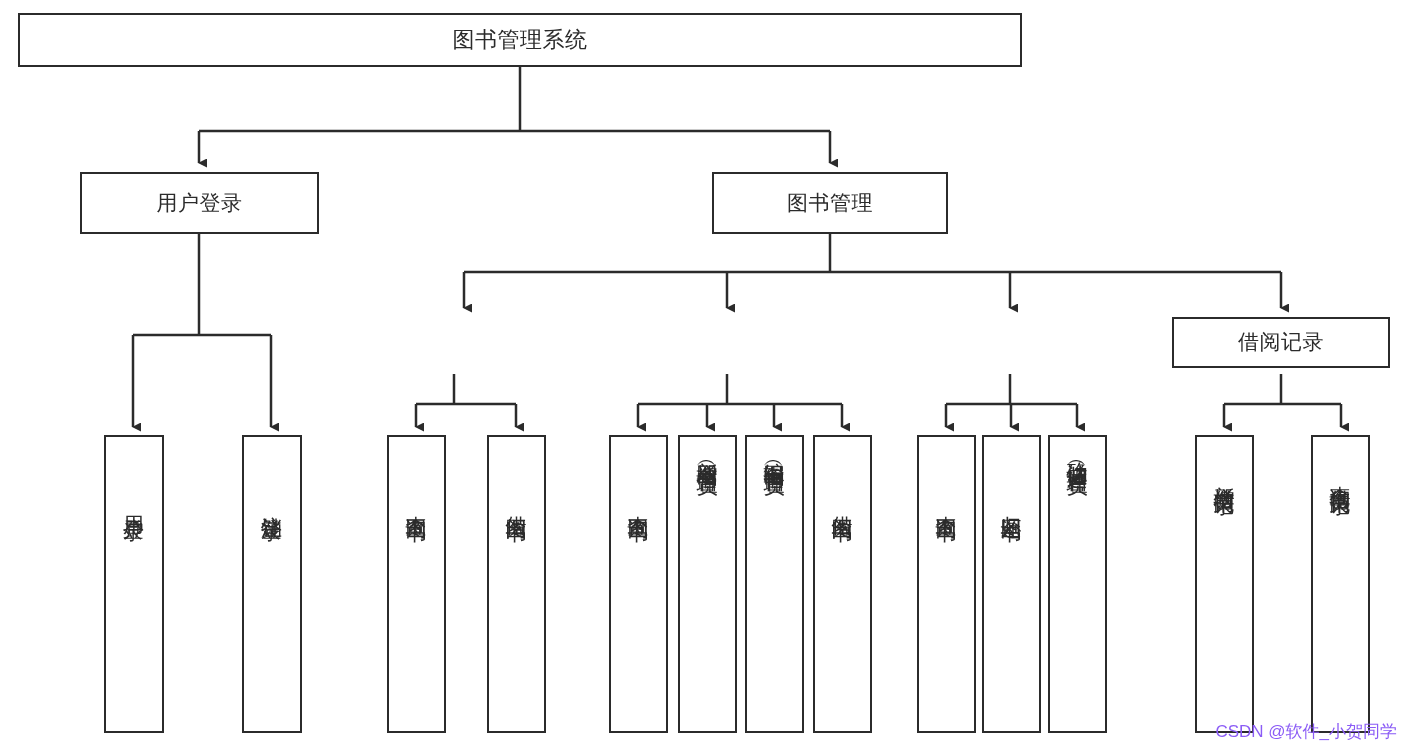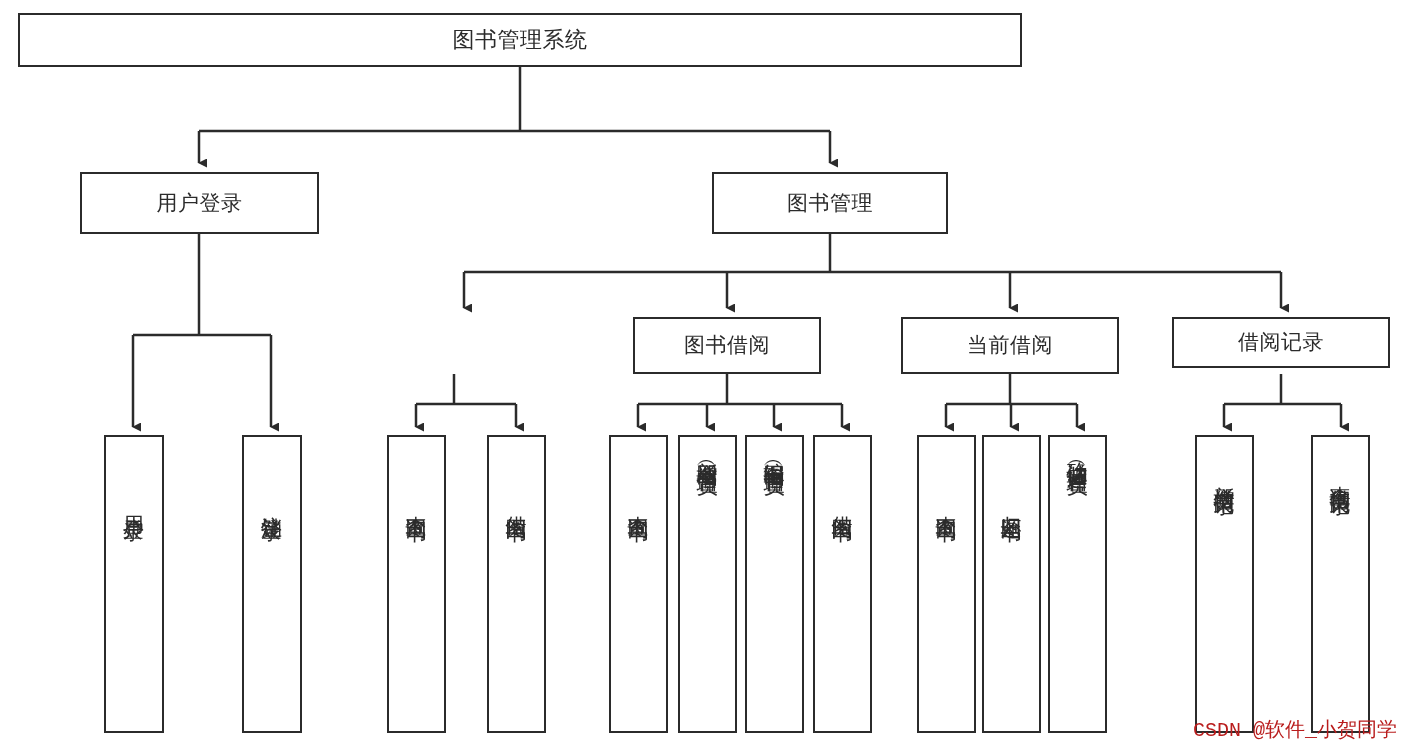--- a/index.html
+++ b/index.html
@@ -60,25 +60,25 @@
     font-size: 21px;
     line-height: 1.0;
     letter-spacing: 2px;
     white-space: normal;
     max-height: 100%;
   }
   #watermark {
     position: absolute;
     right: 8px;
     bottom: 4px;
-    font-size: 20px;
-    color: #b91c1c;
+    font-size: 17px;
+    color: #8b5cf6;
     z-index: 5;
     white-space: nowrap;
-    font-family: Liberation Mono, monospace;
+    font-family: Liberation Sans, sans-serif;
   }
 </style>
 </head>
 <body>
 
 <div id="canvas">
 
   <svg id="wires" viewBox="0 0 1405 747" xmlns="http://www.w3.org/2000/svg">
     <defs>
       <marker id="arw" markerWidth="9" markerHeight="9" refX="4.5" refY="8" orient="auto" markerUnits="userSpaceOnUse">
@@ -133,26 +133,20 @@
     <span class="label">图书管理系统</span>
   </div>
 
   <div class="node h" style="left:80px; top:172px; width:239px; height:62px;">
     <span class="label">用户登录</span>
   </div>
   <div class="node h" style="left:712px; top:172px; width:236px; height:62px;">
     <span class="label">图书管理</span>
   </div>
 
-  <div class="node h" style="left:633px; top:317px; width:188px; height:57px;">
-    <span class="label">图书借阅</span>
-  </div>
-  <div class="node h" style="left:901px; top:317px; width:218px; height:57px;">
-    <span class="label">当前借阅</span>
-  </div>
   <div class="node h" style="left:1172px; top:317px; width:218px; height:51px;">
     <span class="label">借阅记录</span>
   </div>
 
   <div class="node v" style="left:104px; top:435px; width:60px; height:298px; padding-top:62px;">
     <span class="label">用户登录</span>
   </div>
   <div class="node v" style="left:242px; top:435px; width:60px; height:298px; padding-top:62px;">
     <span class="label">注销登录</span>
   </div>

